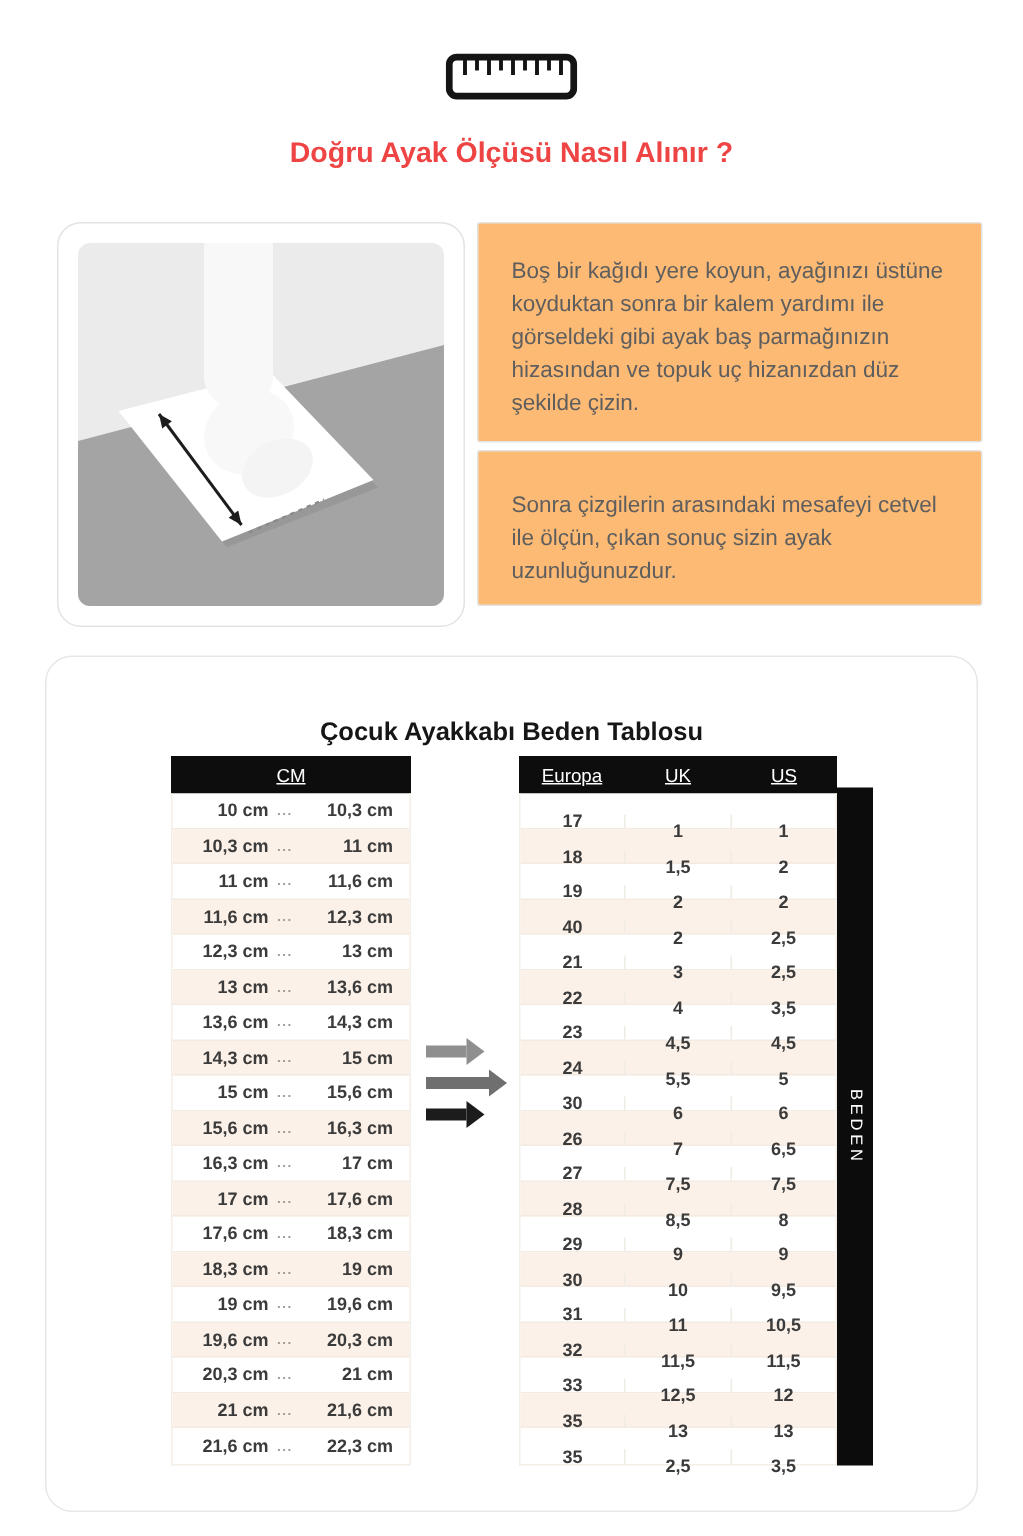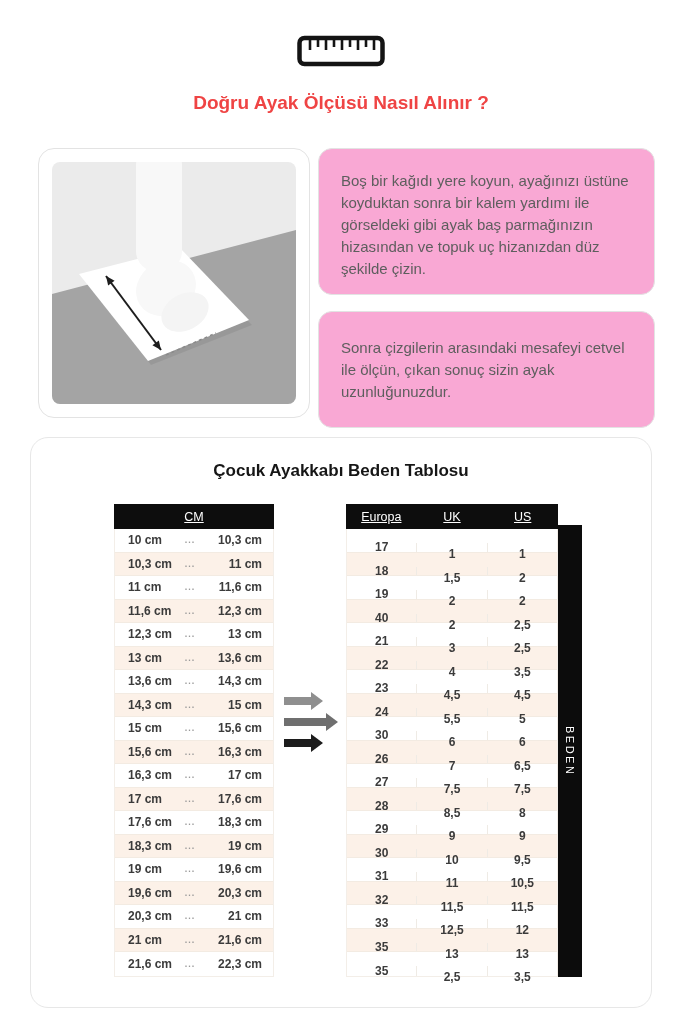--- a/index.html
+++ b/index.html
@@ -20,50 +20,50 @@
   }
 
   
   .photo-card {
     position: absolute; left: 38px; top: 148px; width: 272px; height: 270px;
     border: 1px solid #e3e3e3; border-radius: 16px; padding: 13px; background: #fff;
   }
   .photo-card svg { width: 100%; height: 100%; border-radius: 8px; display: block; }
   .step-box {
     position: absolute; left: 318px; width: 337px;
-    border: 1px solid #e3e3e3; border-radius: 14px; background: #f9a8d4;
+    border: 1px solid #e3e3e3; border-radius: 2px; background: #fdba74;
     padding: 21px 22px; font-size: 15px; line-height: 22px; color: #5e5e5e;
   }
   .step-1 { top: 148px; height: 147px; }
-  .step-2 { top: 311px; height: 117px; padding-top: 25px; }
+  .step-2 { top: 300px; height: 104px; padding-top: 25px; }
 
   
   .size-section {
     position: absolute; left: 30px; top: 437px; width: 622px; height: 571px;
     border: 1px solid #e7e7e7; border-radius: 18px; background: #fff;
   }
-  .size-title { margin-top: 23px; text-align: center; font-size: 17px; font-weight: 700; color: #161616; }
+  .size-title { margin-top: 40px; text-align: center; font-size: 17px; font-weight: 700; color: #161616; }
   .tables-row { position: absolute; left: 0; top: 66px; width: 100%; height: 480px; }
 
   .thead {
     height: 25px; background: #0d0d0d; color: #ffffff;
     display: flex; align-items: center; font-size: 12.5px; font-weight: 500; text-decoration: underline;
   }
   .thead.single { justify-content: center; }
   .thead .hcell { flex: 1; text-align: center; }
   .tbody { border: 1px solid #f3eee8; border-top: none; background: #fff; }
   .trow {
     height: 23.5px; display: flex; align-items: center;
     border-bottom: 1px solid #f3ebe2; font-size: 12px; font-weight: 600; color: #3b3b3b;
   }
   .trow:nth-child(even) { background: #fcf1e8; }
   .trow:last-child { border-bottom: none; }
 
   .cm-table { position: absolute; left: 83px; top: 0; width: 160px; }
-  .cm-table .tcell:nth-child(1) { width: 64px; padding-left: 13px; text-align: left; }
+  .cm-table .tcell:nth-child(1) { width: 64px; padding-left: 13px; text-align: right; }
   .cm-table .tcell:nth-child(2) { flex: 1; text-align: center; color: #9a9a9a; font-size: 9px; letter-spacing: 1px; }
   .cm-table .tcell:nth-child(3) { width: 72px; padding-right: 11px; text-align: right; }
 
   .size-table { position: absolute; left: 315px; top: 0; width: 212px; }
   .size-table .tcell { flex: 1; text-align: center; margin-top: 14px; }
   .size-table .tcell:nth-child(2), .size-table .tcell:nth-child(3) { border-left: 1px solid #efebe5; align-self: stretch; line-height: 22.5px; }
 
   .beden-bar {
     position: absolute; left: 527px; top: 21px; width: 24px; height: 452px;
     background: #0c0c0c; color: #fff;

